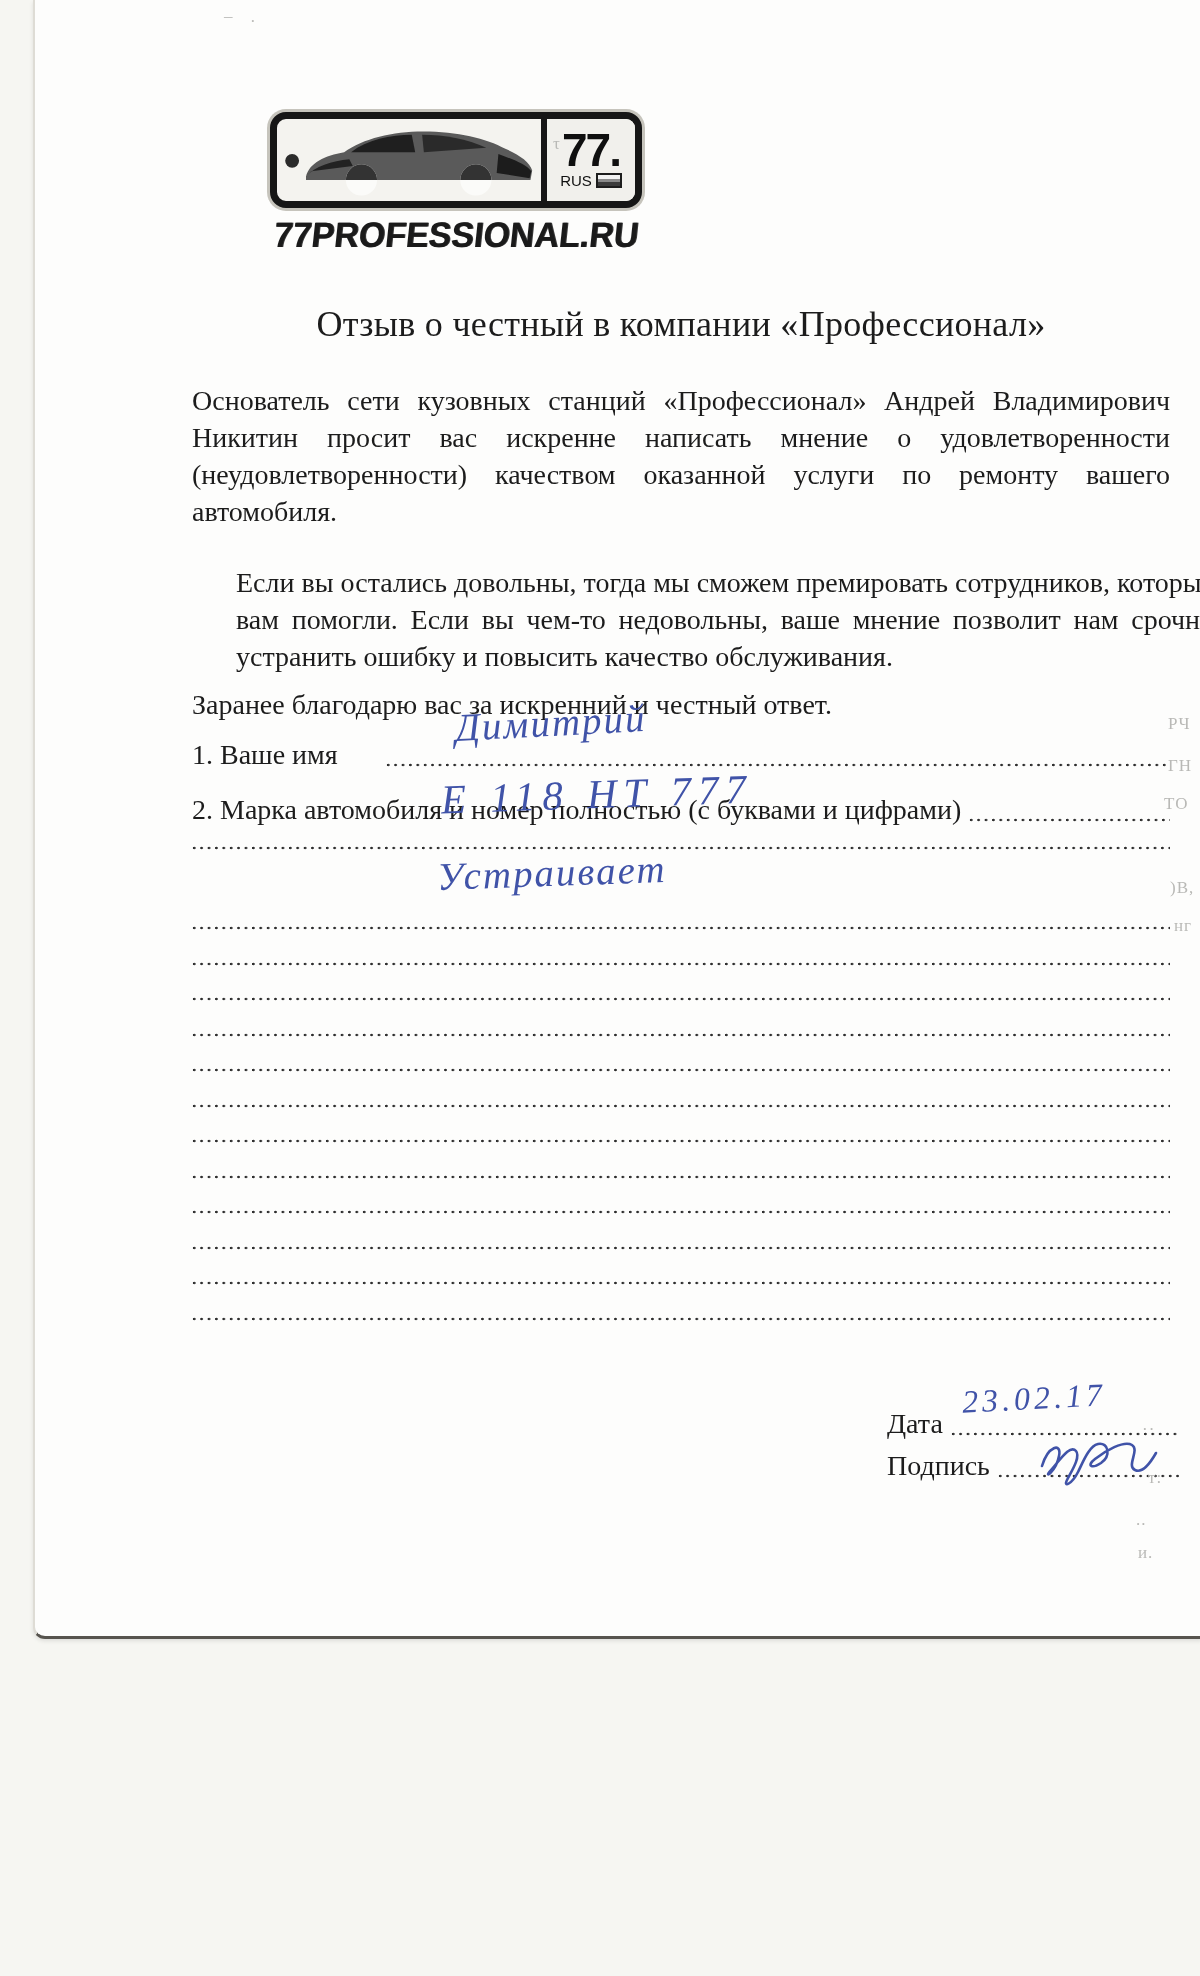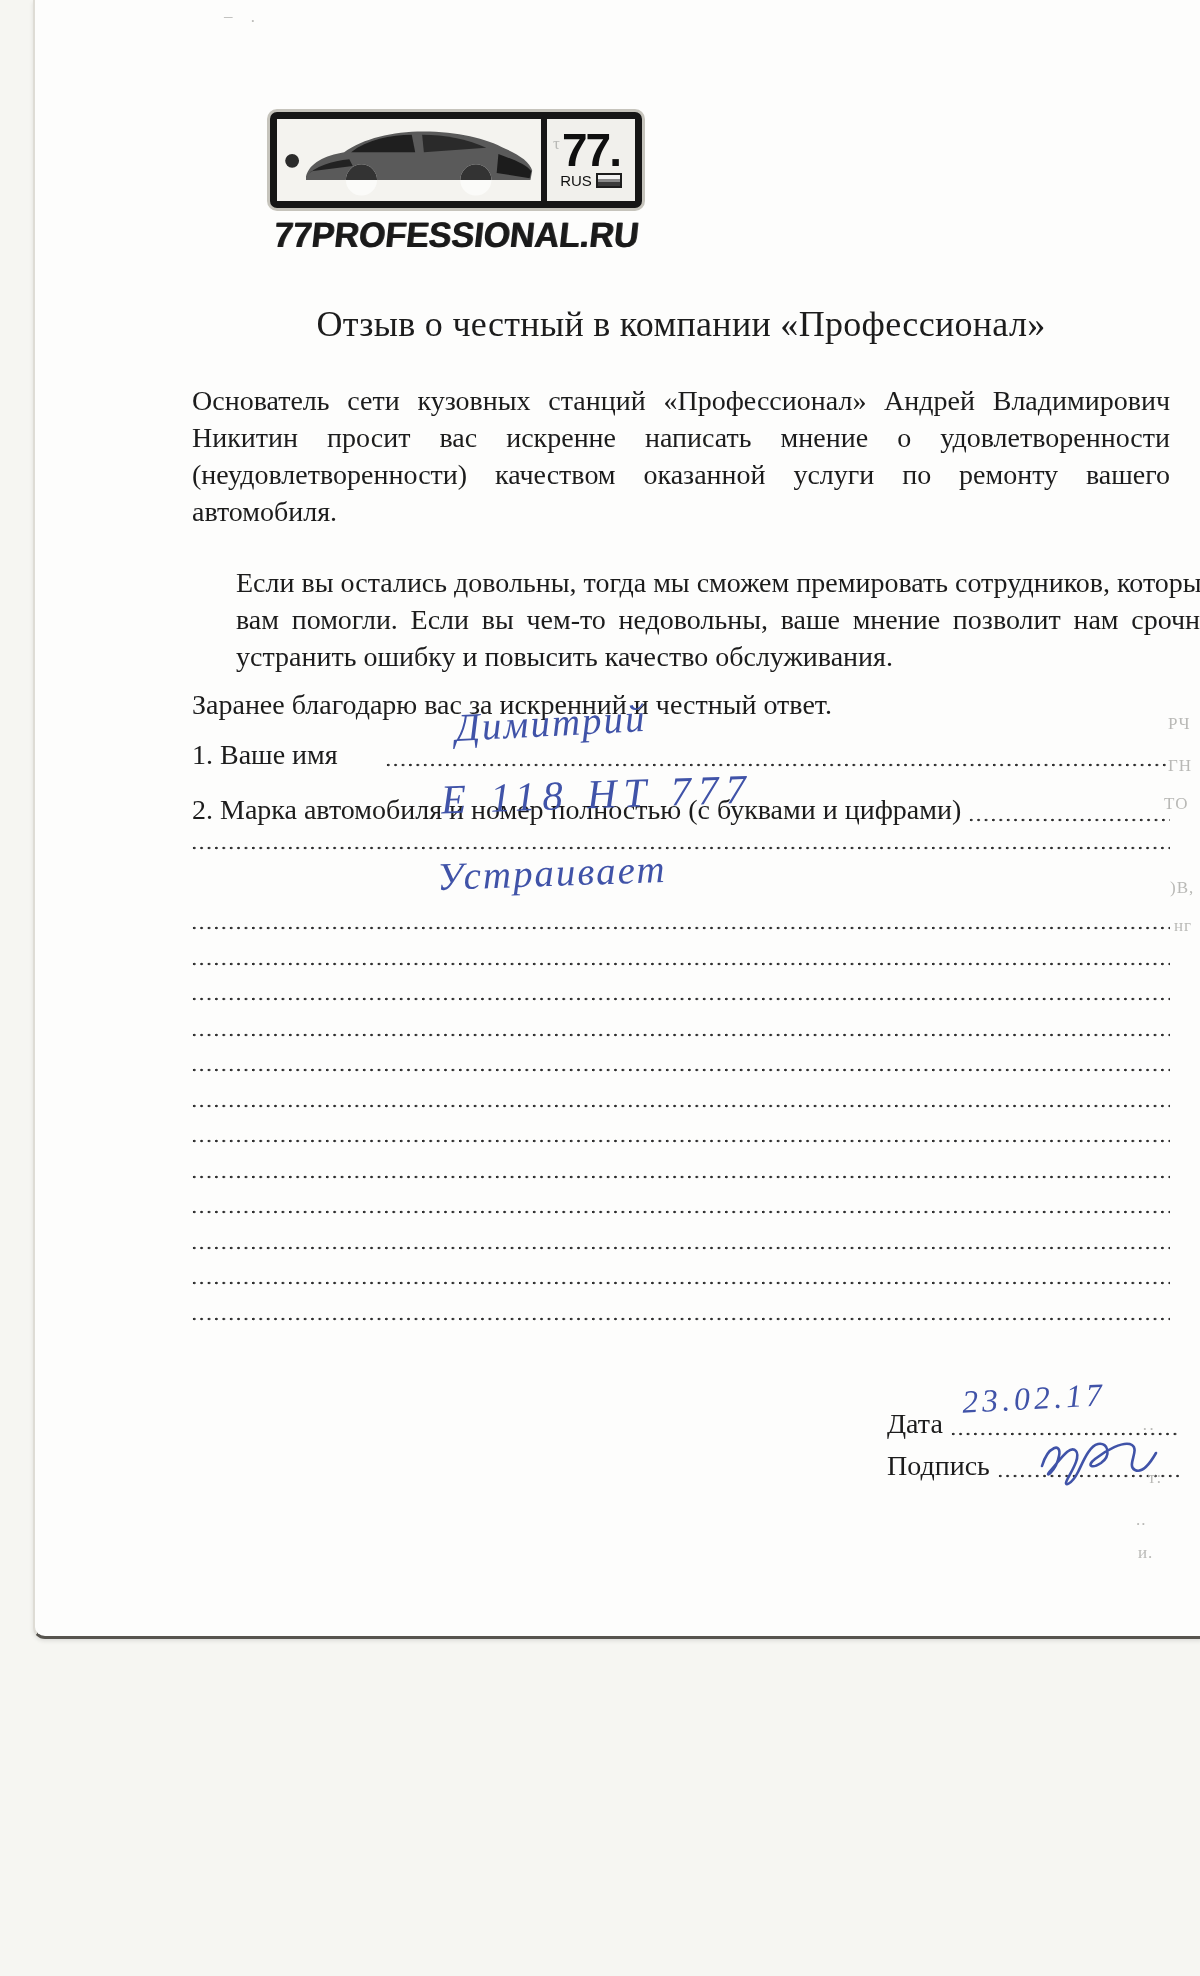--- a/index.html
+++ b/index.html
@@ -22,21 +22,21 @@
     border-bottom-left-radius:12px;
     box-shadow:0 2px 4px rgba(0,0,0,0.10);
   }
 
   
   .logo-wrap { position:absolute; left:235px; top:112px; width:372px; }
   .badge {
     box-sizing:border-box;
     width:372px; height:96px;
     border:7px solid #161616;
-    border-radius:7px;
+    border-radius:16px;
     background:#f4f3ef;
     box-shadow:0 0 0 3px #c6c4bc;
     display:flex; overflow:hidden;
   }
   .badge-car { flex:1; position:relative; }
   .badge-car svg { position:absolute; left:2px; top:2px; }
   .badge-plate {
     width:88px; border-left:6px solid #161616;
     display:flex; flex-direction:column; align-items:center; justify-content:center;
     font-family:"Liberation Sans", sans-serif; color:#0f0f0f;

